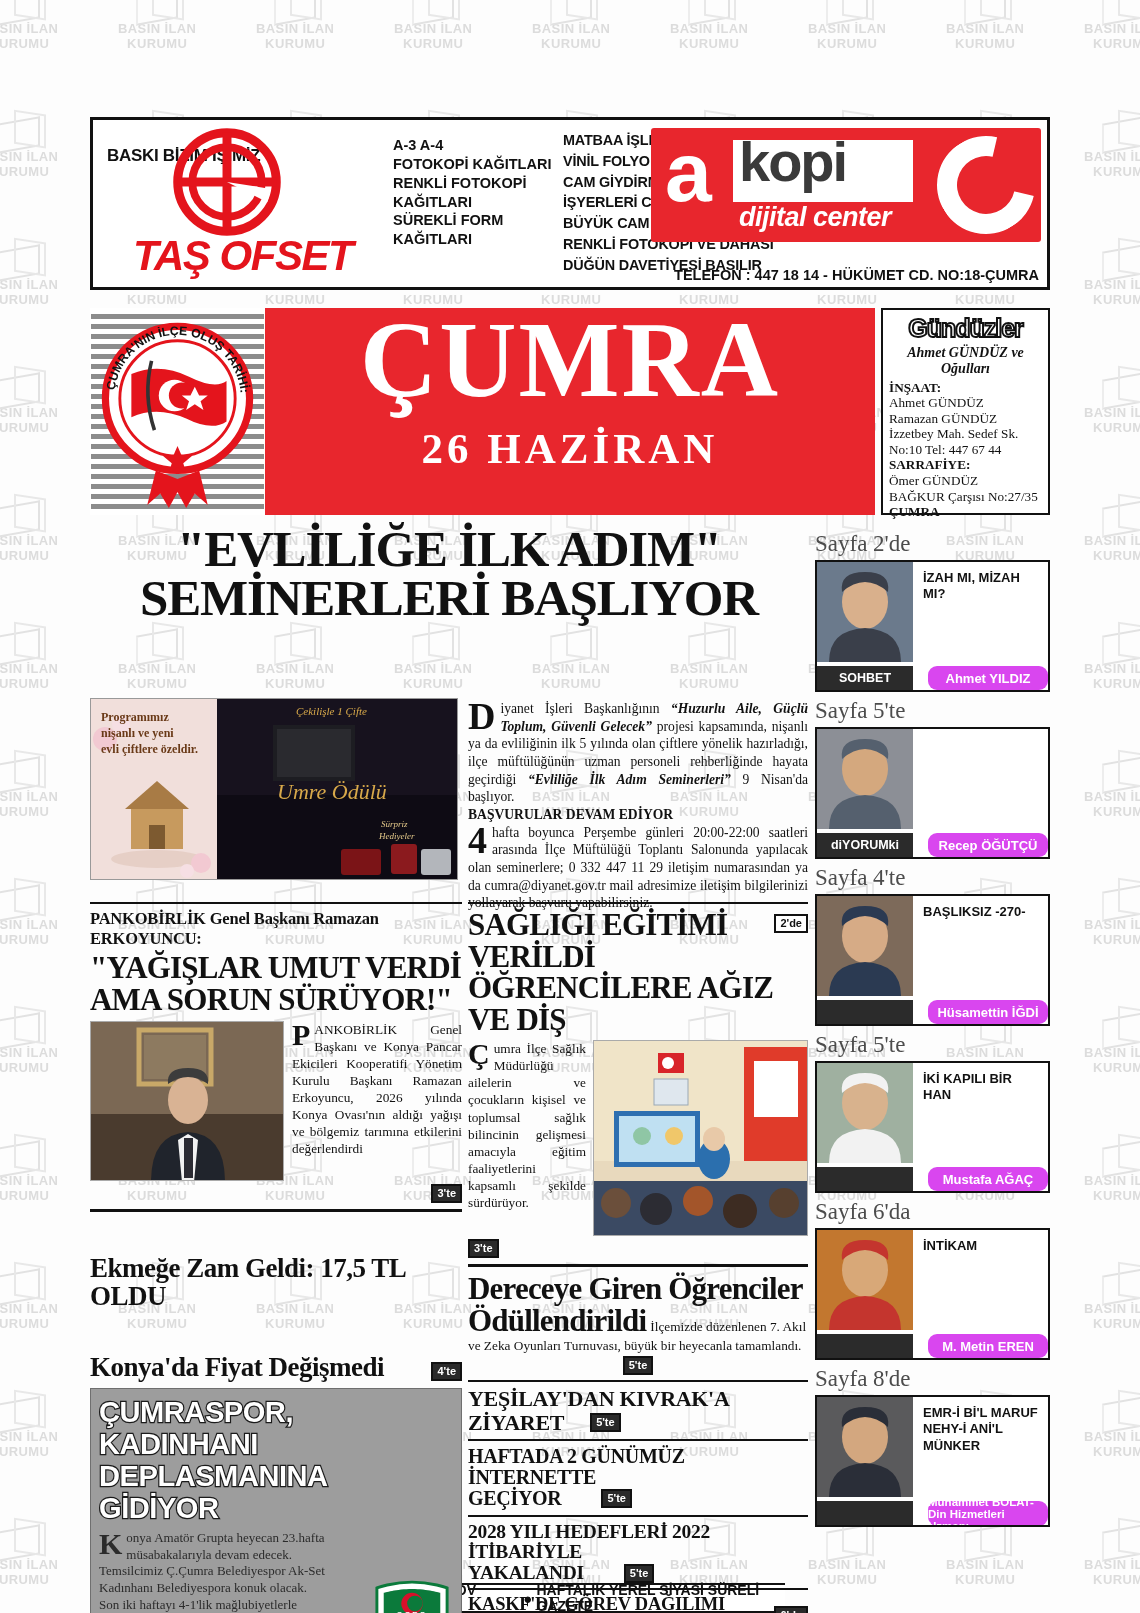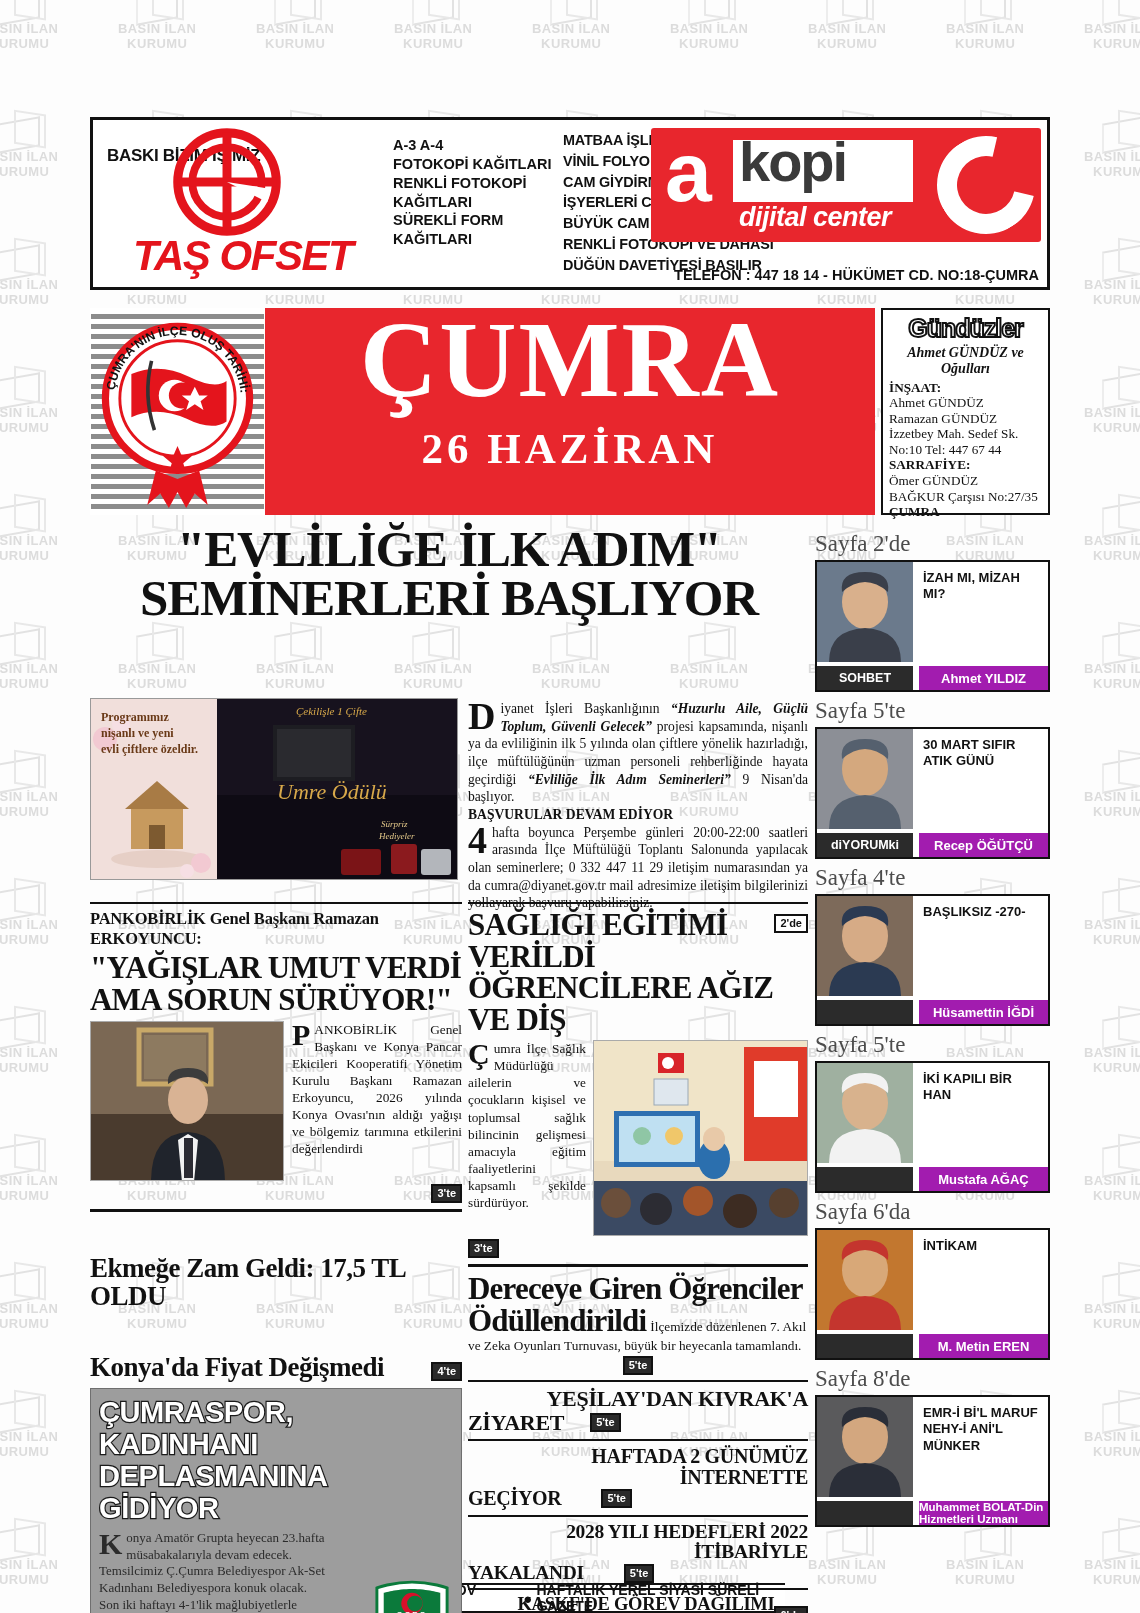--- a/index.html
+++ b/index.html
@@ -269,21 +269,21 @@
     letter-spacing: -.8px; color: #111;
   }
   .head3 {
     font-family: "Liberation Serif", serif;
     font-weight: 700; font-size: 27px; line-height: 1.03;
     letter-spacing: -.5px; color: #111; margin-top: 43px;
   }
   .head4 {
     font-family: "Liberation Serif", serif;
     font-weight: 700; font-size: 22px; line-height: 1.06;
-    letter-spacing: -.3px; color: #111; text-align: right;
+    letter-spacing: -.3px; color: #111;
   }
   .body-sm {
     font-family: "Liberation Serif", serif;
     font-size: 13.3px; line-height: 1.28; color: #111;
     text-align: justify;
   }
   .dropcap-sm {
     float: left; font-size: 30px; line-height: .8;
     font-weight: 700; padding: 2px 4px 0 0;
   }
@@ -338,25 +338,25 @@
     color: #111;
   }
   .rail-bar { height: 25px; display: flex; background: #fff; }
   .rail-bar-l {
     width: 96px; background: #2b2b2b; color: #fff;
     font-family: "Liberation Sans", sans-serif;
     font-weight: 700; font-size: 12.5px;
     display: flex; align-items: center; justify-content: center;
   }
   .rail-bar-r {
-    flex: 1; background: #a21caf; color: #fff;
-    margin-left: 6px;
+    flex: 1; background: #d946ef; color: #fff;
+    margin-left: 15px;
     font-family: "Liberation Sans", sans-serif;
     font-weight: 700; font-size: 13px;
-    display: flex; align-items: center; justify-content: center;
+    display: flex; align-items: center; justify-content: center; border-radius: 9px;
   }
   .rail-bar-r.small { font-size: 11.5px; }
   .hr-sep { border-top: 3px solid #111; margin: 6px 0; }
 
   .crest {
     width: 78px; height: 92px;
     position: absolute; right: 10px; bottom: 8px;
   }
 </style>
 </head>
@@ -896,22 +896,20 @@
         </div>
         <div class="rail-label">Sayfa 5'te</div>
         <div class="rail-card">
           <div class="rail-top">
             <div class="rail-photo"><svg viewBox="0 0 96 100" width="96" height="100">
                 <rect width="96" height="100" fill="#8c8f96"></rect>
                 <ellipse cx="48" cy="40" rx="23" ry="27" fill="#d4a87e"></ellipse>
                 <path d="M25 30 q23 -20 46 0 q3 -20 -23 -20 q-26 0 -23 20" fill="#55606e"></path>
                 <path d="M12 100 q0 -32 36 -34 q36 2 36 34 Z" fill="#55606e"></path>
               </svg></div>
-            <div class="rail-title">30 MART
-SIFIR ATIK GÜNÜ</div>
           </div>
           <div class="rail-bar">
             <div class="rail-bar-l">diYORUMki</div>
             <div class="rail-bar-r">Recep ÖĞÜTÇÜ</div>
           </div>
         </div>
         <div class="rail-label">Sayfa 4'te</div>
         <div class="rail-card">
           <div class="rail-top">
             <div class="rail-photo"><svg viewBox="0 0 96 100" width="96" height="100">

